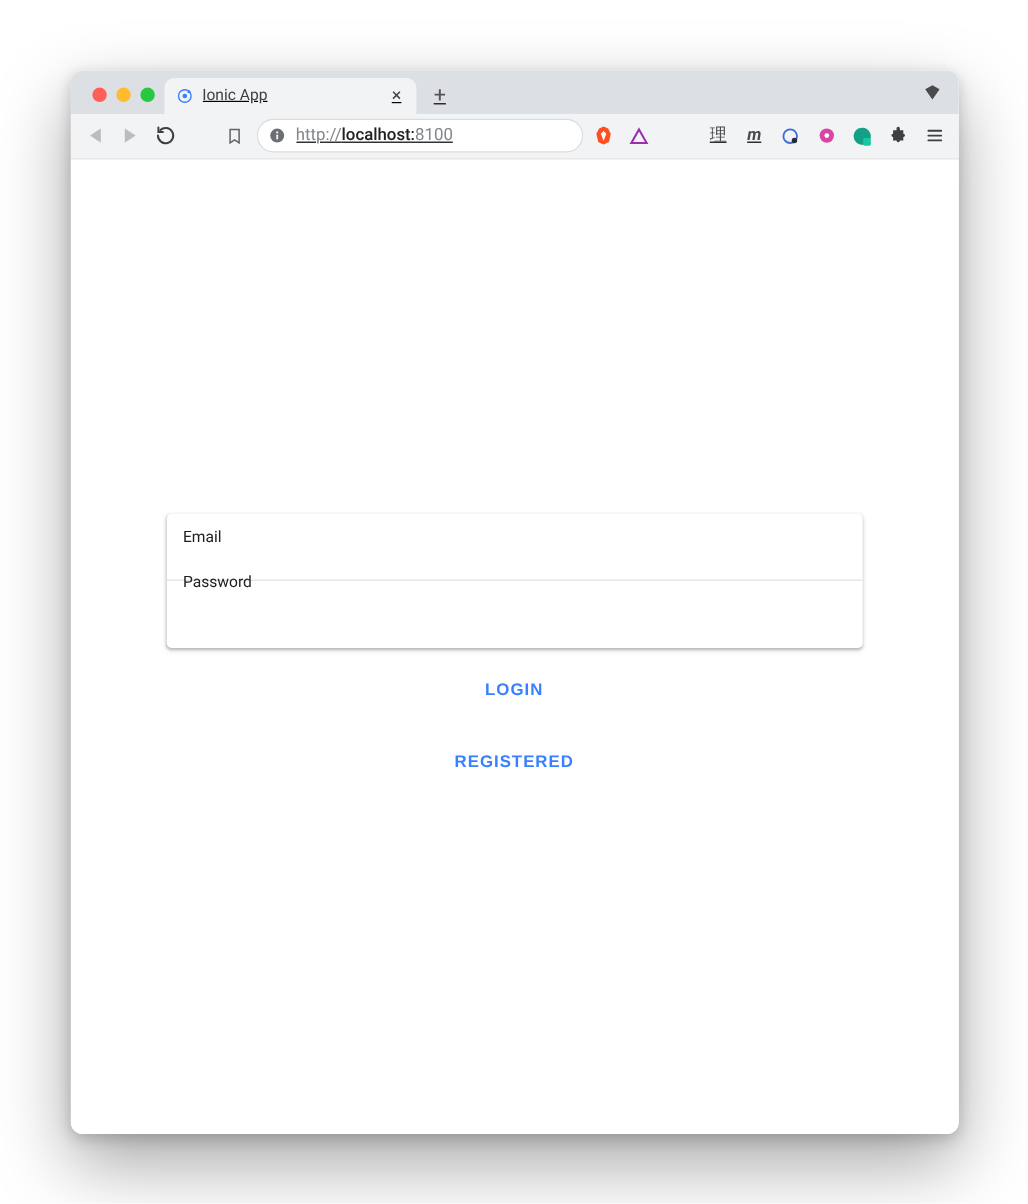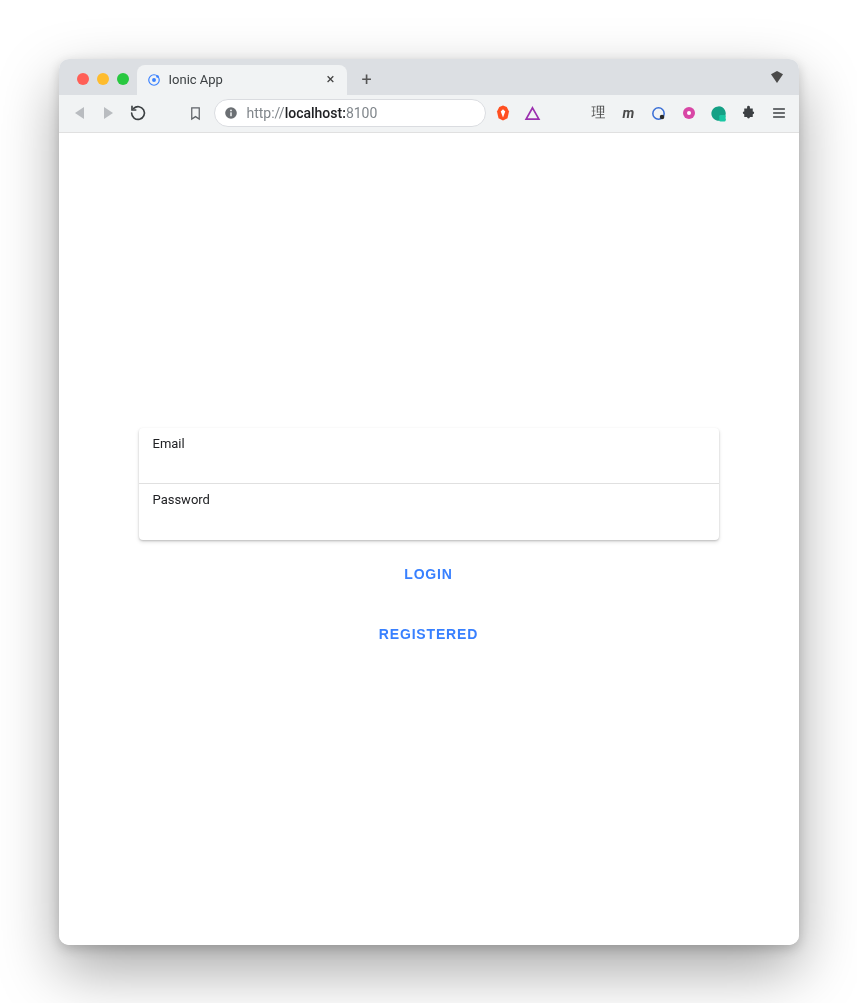--- a/index.html
+++ b/index.html
@@ -17,20 +17,21 @@
     
     .browser-window {
       width: 740px;
       height: 886px;
       background: #ffffff;
       border-radius: 10px;
       box-shadow: 0 25px 60px rgba(0,0,0,0.35), 0 4px 12px rgba(0,0,0,0.18);
       overflow: hidden;
       display: flex;
       flex-direction: column;
+      text-decoration: underline;
     }
 
     
     .tab-strip {
       height: 36px;
       background: #dcdfe3;
       display: flex;
       align-items: flex-end;
       padding-left: 10px;
       position: relative;
@@ -164,21 +165,21 @@
       border-radius:4px;
       box-shadow: 0 2px 4px rgba(0,0,0,0.12), 0 1px 2px rgba(0,0,0,0.18);
       overflow:hidden;
     }
     .form-item {
       height:56px;
       border-bottom:1px solid #e0e0e0;
       padding: 8px 14px 0 14px;
       display:flex;
       flex-direction:column;
-      justify-content:space-between;
+      justify-content:center;
     }
     .form-item:last-child { border-bottom:none;gap:44px; }
     .form-item .floating-label {
       font-size:13px;
       color:#202124;
     }
     .form-item input {
       border:none;
       outline:none;
       font-size:15px;

